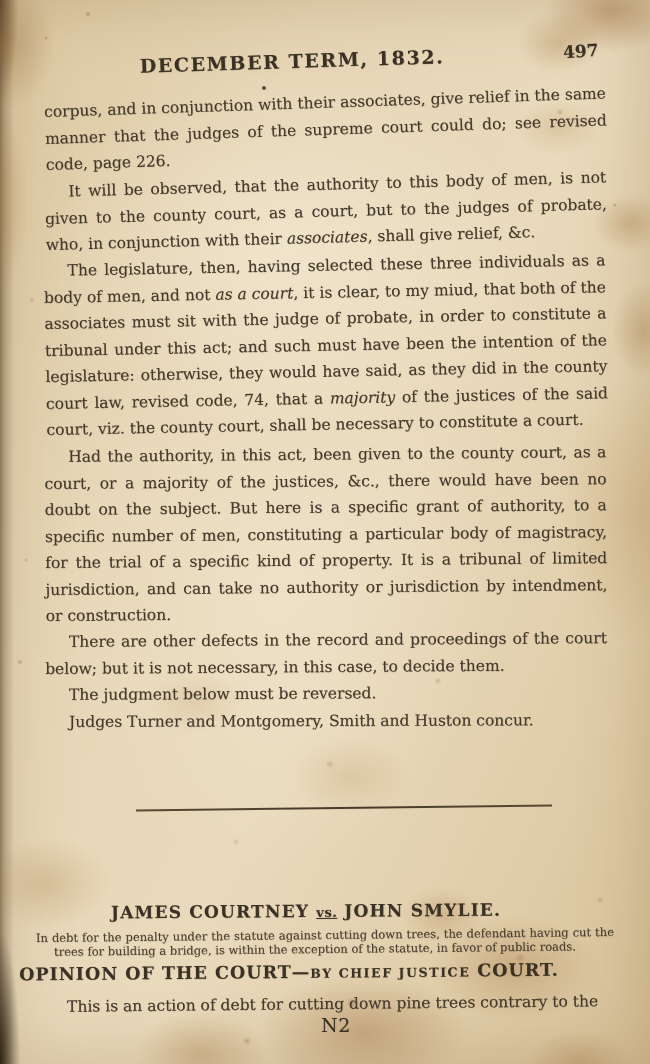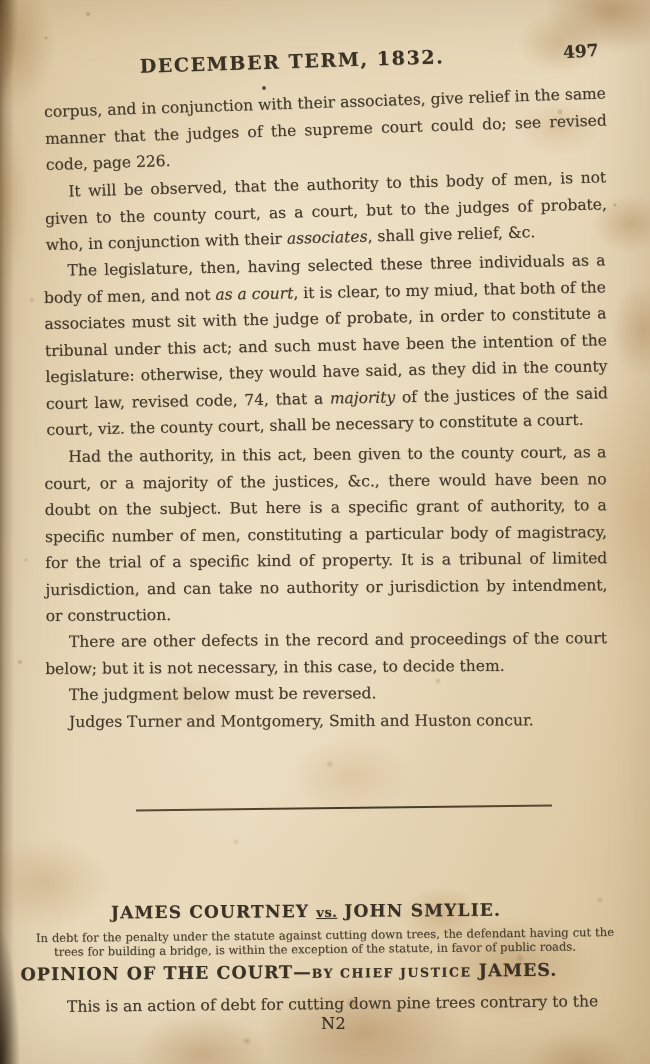--- a/index.html
+++ b/index.html
@@ -113,21 +113,21 @@
     color:#3b3226;transform:rotate(-0.5deg);white-space:nowrap;
   }
   .opinion-heading .by{ font-size:12.5px;letter-spacing:1.6px; }
   .opening-line{
     position:absolute;top:992px;left:45px;width:568px;
     font-size:15.5px;line-height:24px;text-indent:22px;
     transform:rotate(-0.6deg);white-space:nowrap;
   }
   .signature-mark{
     position:absolute;top:1014px;left:321px;
-    font-size:16px;letter-spacing:.5px;color:#3b3226;
+    font-size:19px;letter-spacing:.5px;color:#3b3226;
   }
 </style>
 </head>
 <body>
 
 <div class="page">
   <div class="specks"></div>
 
   <div class="header-title txt">DECEMBER TERM, 1832.</div>
   <div class="page-number txt">497</div>
@@ -148,19 +148,19 @@
   <div class="case-title txt">
     <span>JAMES COURTNEY</span>
     <span class="vs">vs.</span>
     <span>JOHN SMYLIE.</span>
   </div>
 
   <div class="syllabus txt">In debt for the penalty under the statute against cutting down trees, the defendant having cut the trees for building a bridge, is within the exception of the statute, in favor of public roads.</div>
 
   <div class="opinion-heading txt">
     <span>OPINION OF THE COURT</span><span>—</span><span class="by">BY CHIEF JUSTICE</span>
-    <span>JAMES.</span>
+    <span>COURT.</span>
   </div>
 
   <div class="opening-line txt">This is an action of debt for cutting down pine trees contrary to the</div>
 
   <div class="signature-mark txt">N2</div>
 </div>
 
 </body></html>

